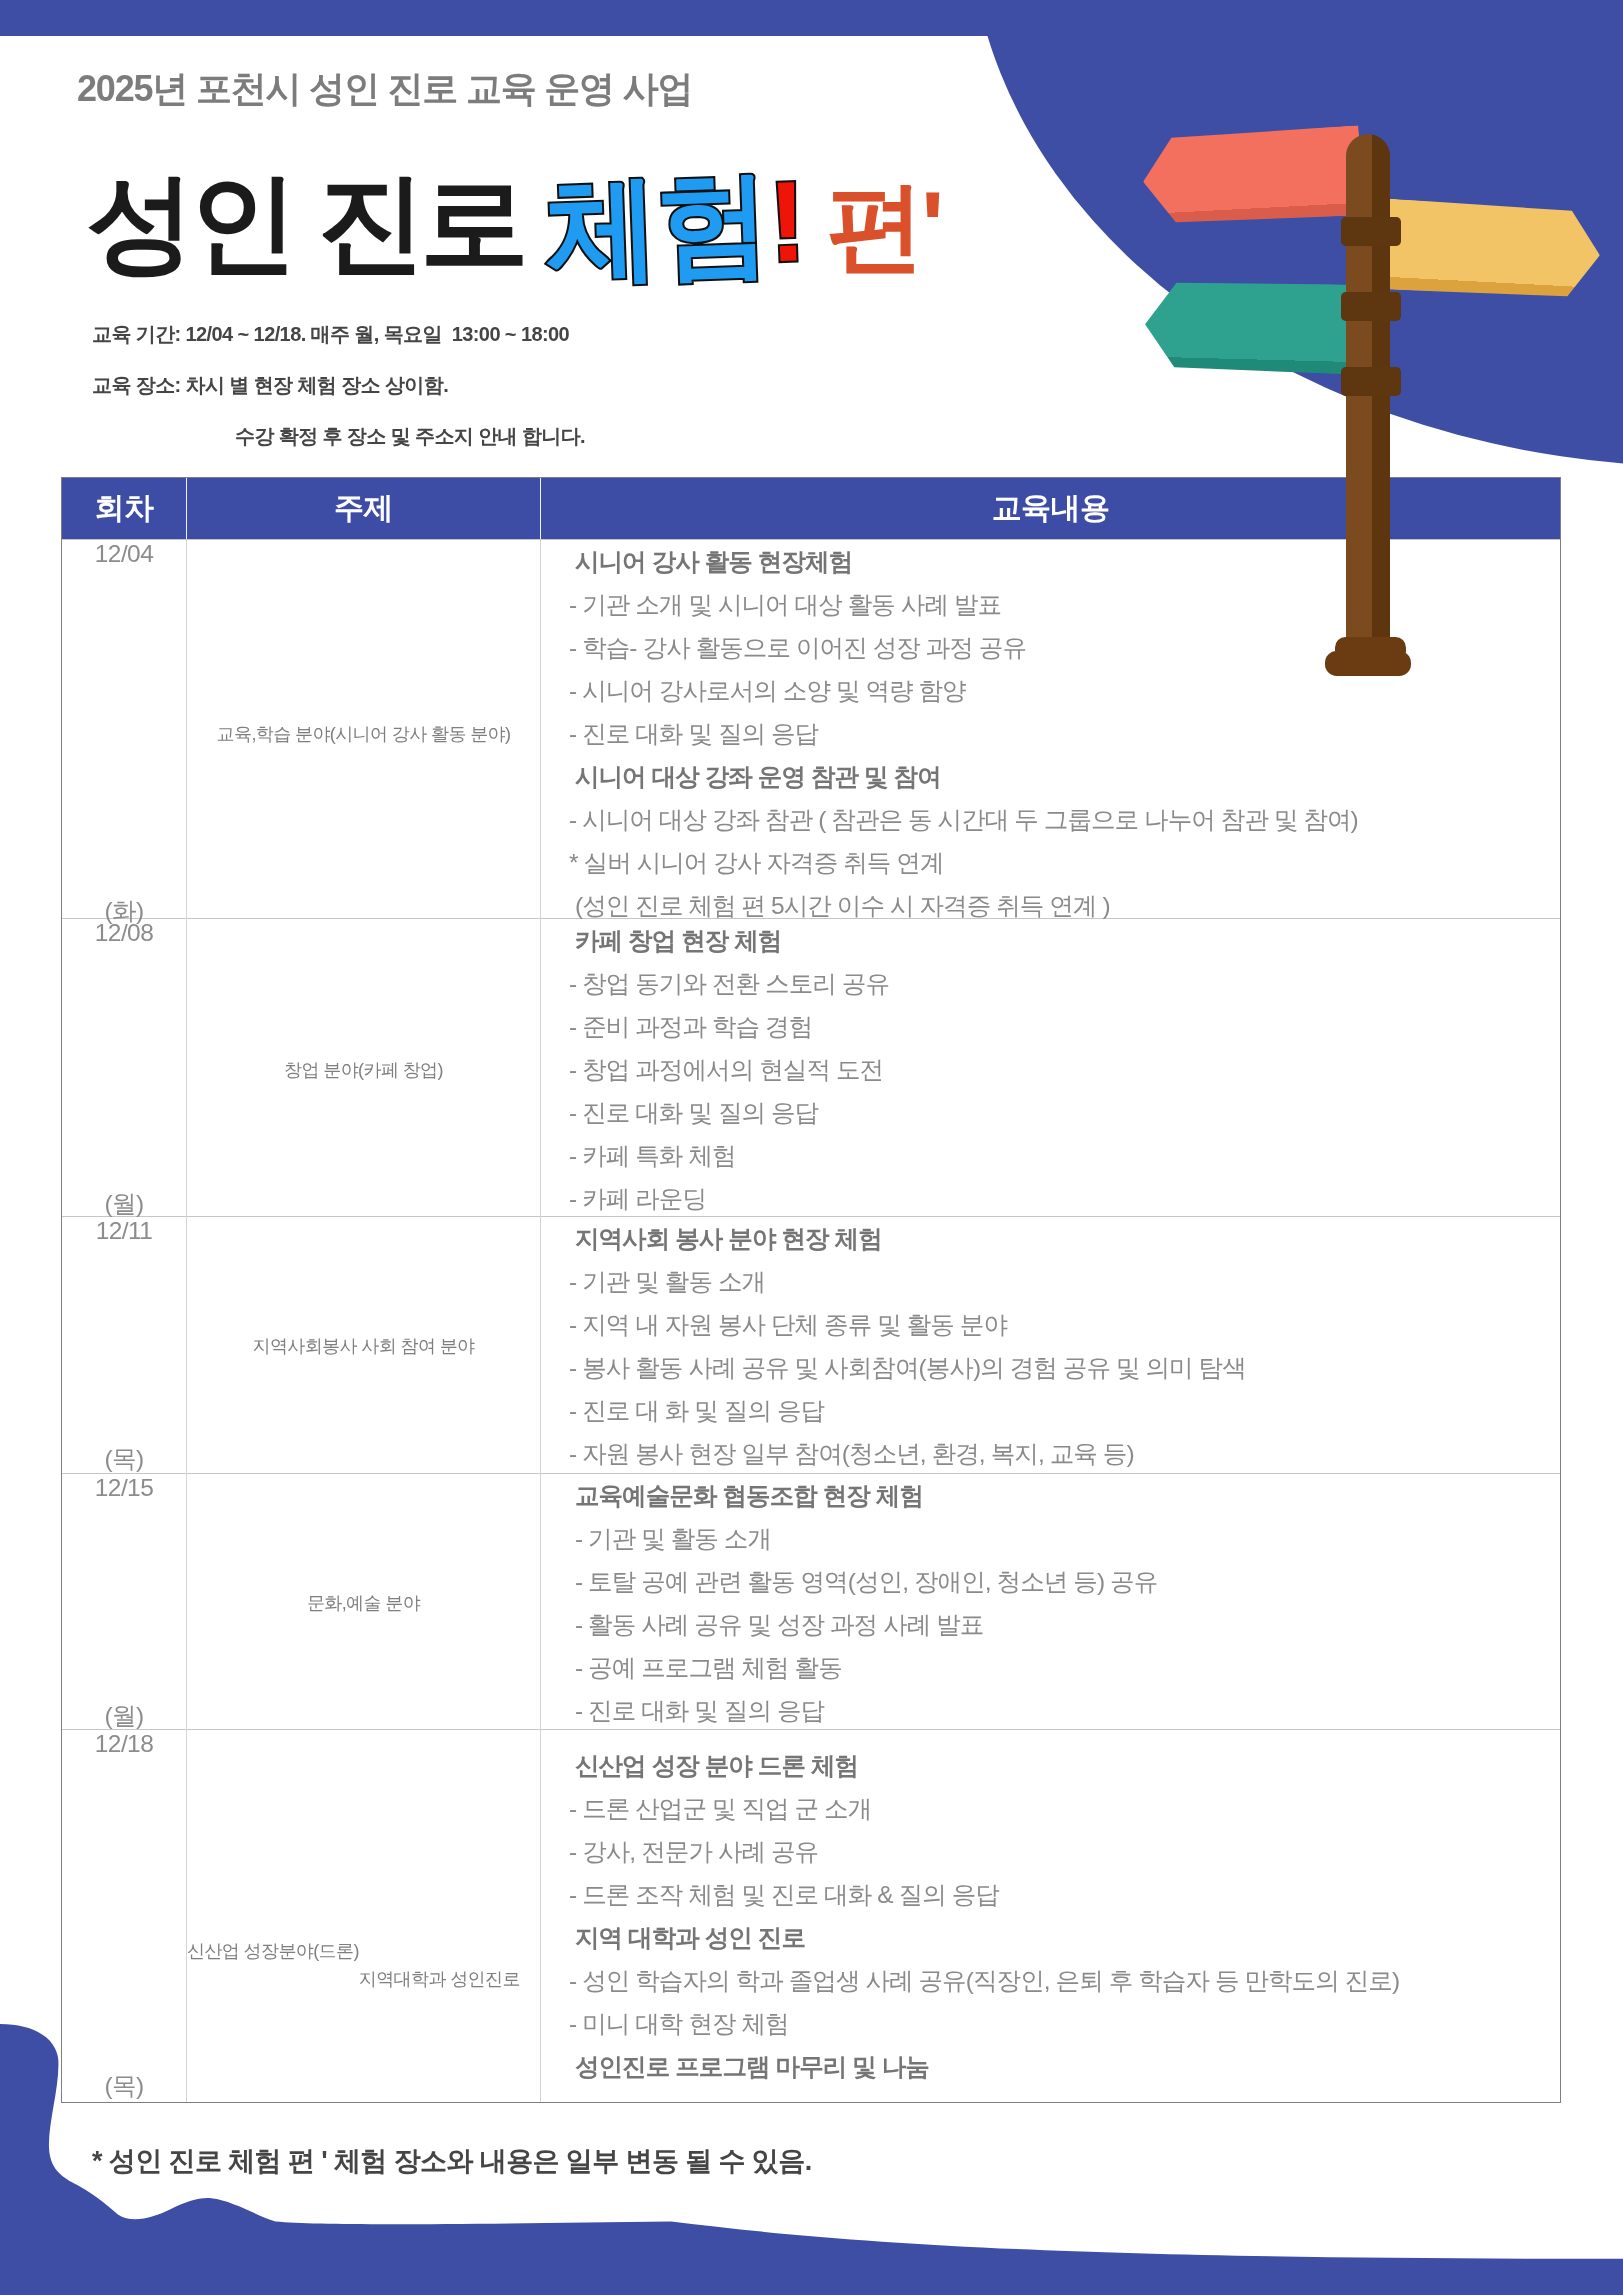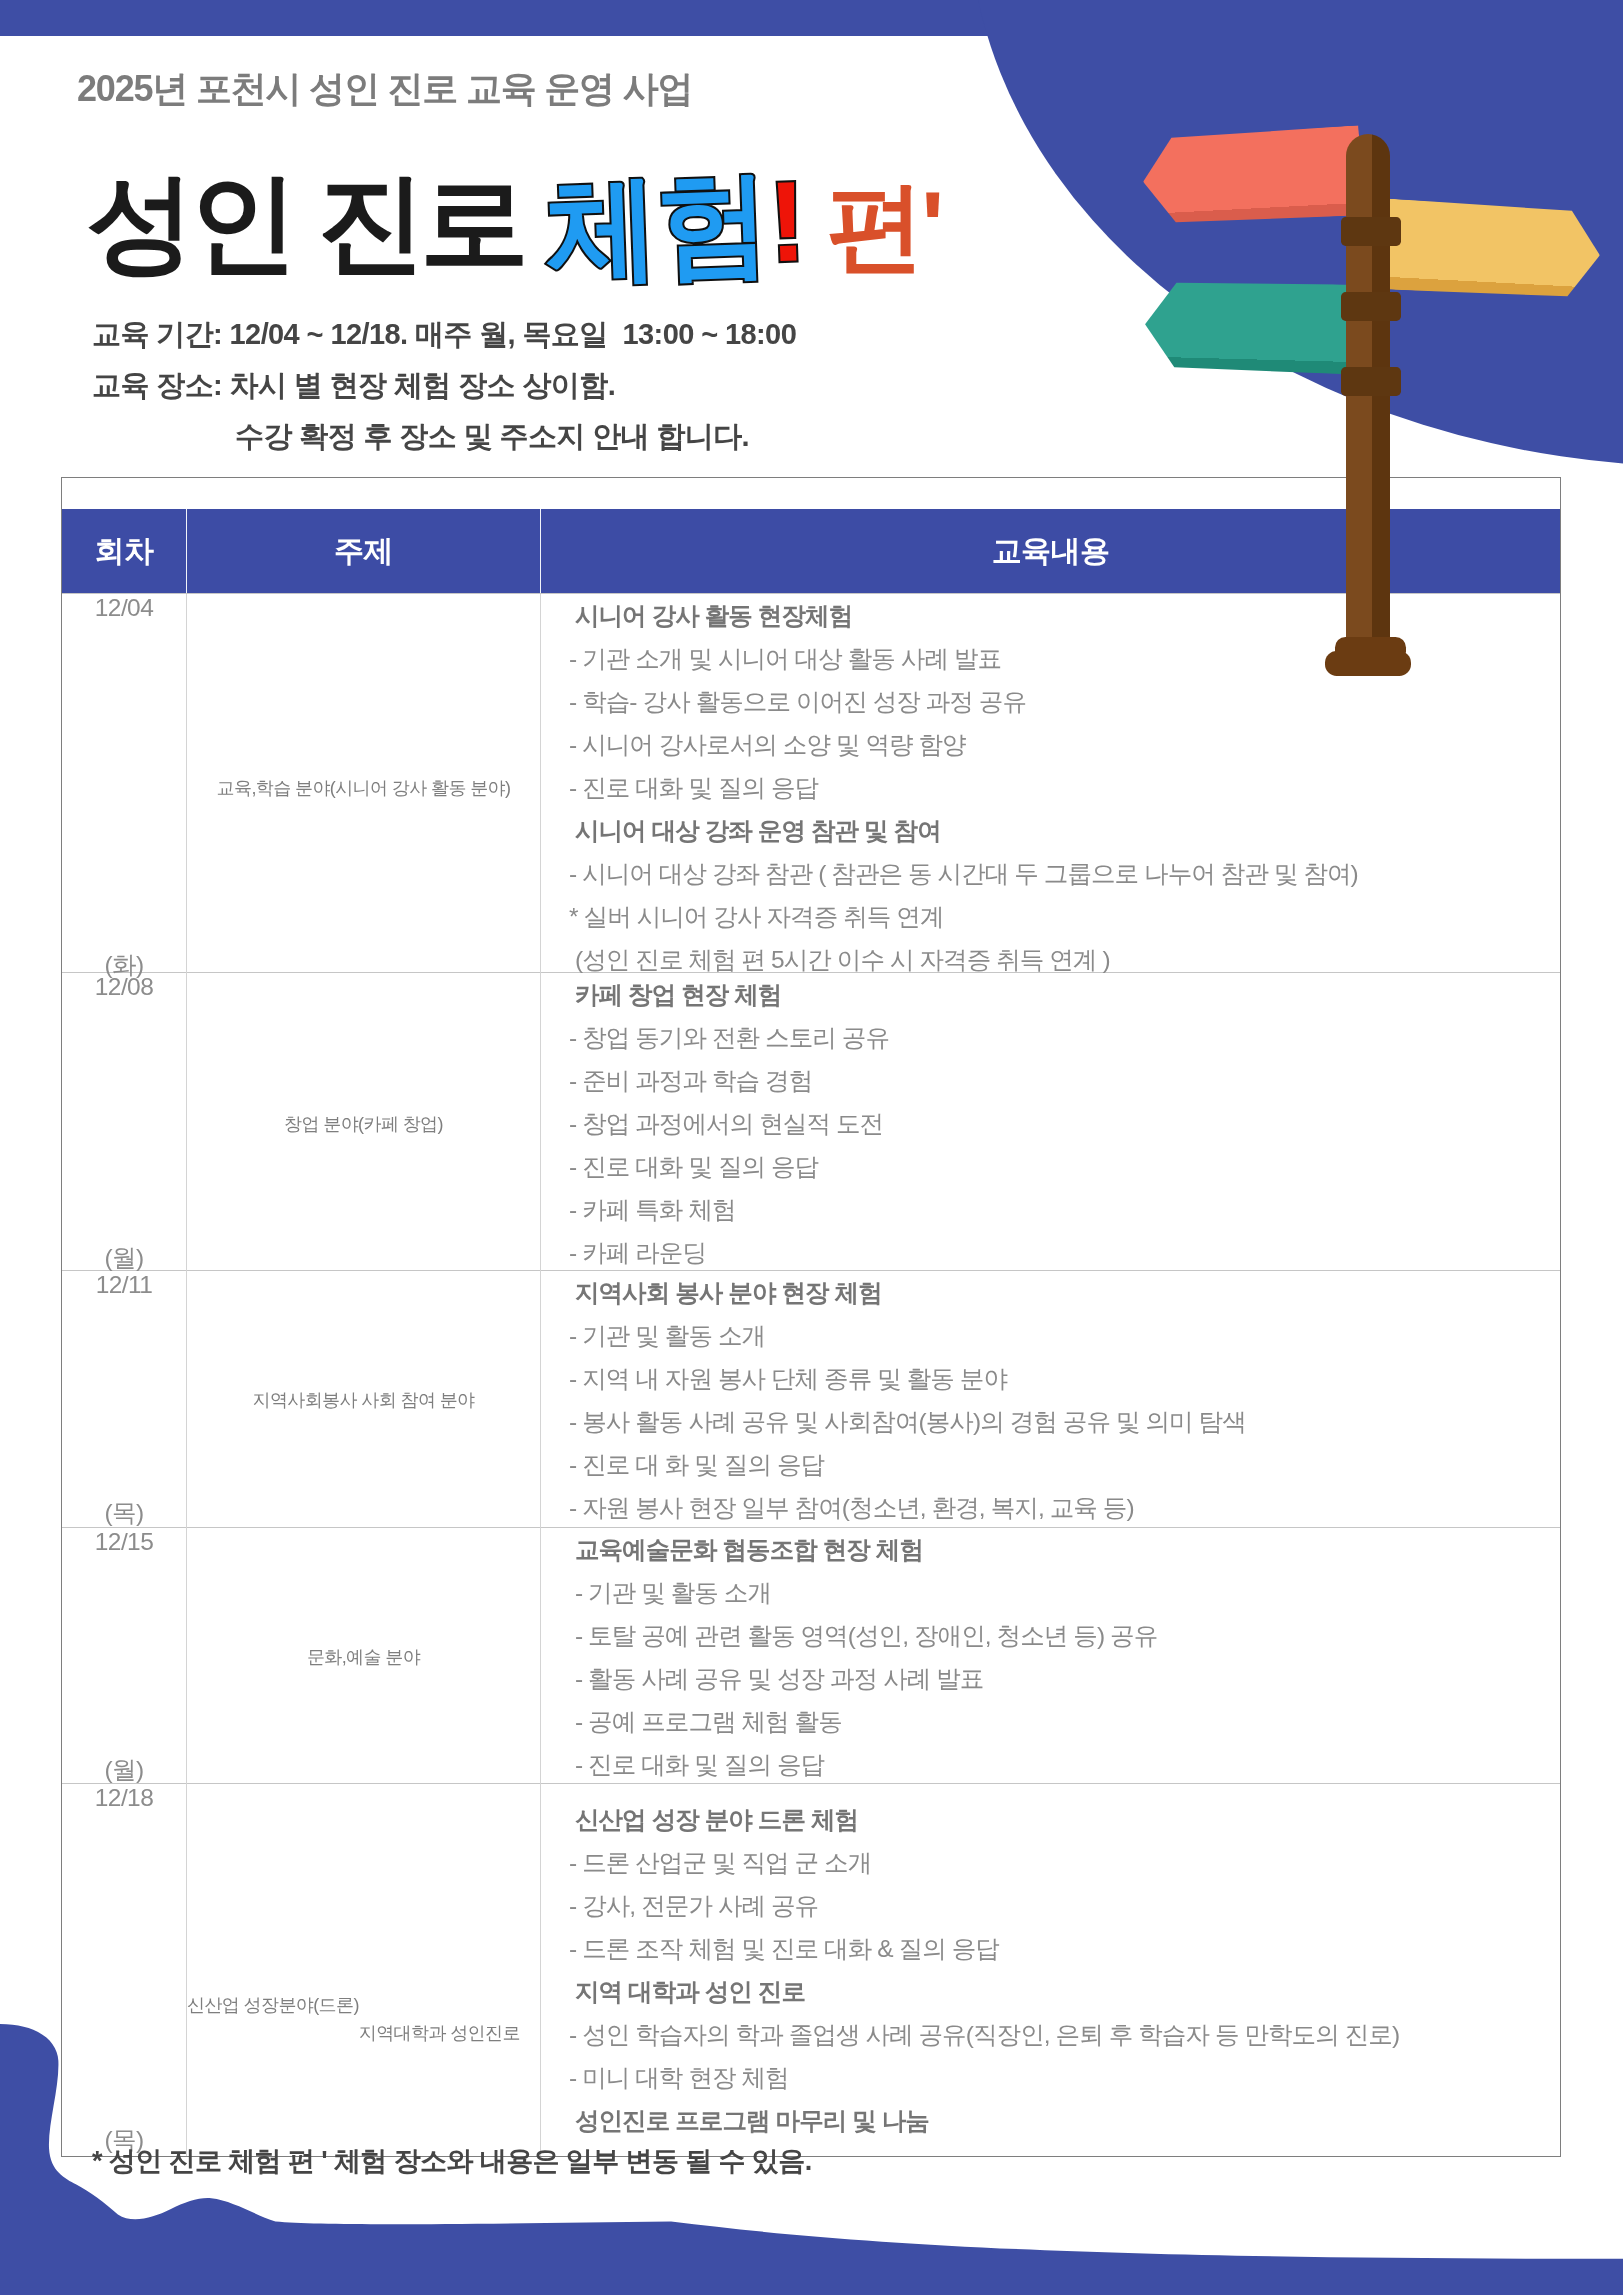--- a/index.html
+++ b/index.html
@@ -25,28 +25,28 @@
 
   
   .subtitle{position:absolute;left:77px;top:65px;font-size:36px;font-weight:700;color:#7C7C7C;letter-spacing:-1.2px;z-index:3;}
   .title{position:absolute;left:86px;top:145px;display:flex;align-items:baseline;gap:22px;z-index:3;white-space:nowrap;}
   .t-black{font-size:109px;font-weight:900;color:#1B1B1B;letter-spacing:-5.8px;}
   .t-blue{font-size:114px;font-weight:900;color:#1F9BF2;-webkit-text-stroke:4.1px #101010;paint-order:stroke fill;letter-spacing:-2.3px;display:inline-block;transform:translateY(4.7px) rotate(-2deg);}
   .t-excl{color:#EE1408;-webkit-text-stroke:4.1px #101010;paint-order:stroke fill;}
   .t-orange{font-size:98px;font-weight:900;color:#D9502A;letter-spacing:-3.5px;}
 
   .info{position:absolute;left:92px;top:309px;z-index:3;}
-  .info-line{font-size:29px;font-weight:700;color:#454545;line-height:51px;letter-spacing:-0.6px;white-space:pre-wrap;}
+  .info-line{font-size:20px;font-weight:700;color:#454545;line-height:51px;letter-spacing:-0.6px;white-space:pre-wrap;}
   .info-line.indent{padding-left:143px;}
 
   .footnote{position:absolute;left:92px;top:2143px;font-size:27px;font-weight:700;color:#454545;letter-spacing:-0.6px;z-index:3;}
 
   
   .table{position:absolute;left:61px;top:477px;width:1500px;z-index:2;border:1.2px solid #7e7e7e;box-sizing:border-box;background:#fff;}
-  .thead{display:grid;grid-template-columns:125px 354px 1019px;height:84px;background:#3D4CA5;margin-top:31px;}
+  .thead{display:grid;grid-template-columns:125px 354px 1019px;height:61px;background:#3D4CA5;}
   .th{display:flex;align-items:center;justify-content:center;color:#FFFFFF;font-size:30px;font-weight:700;letter-spacing:-0.6px;}
   .th.sep{border-right:1.8px solid #F2F4FA;}
   .trow{display:grid;grid-template-columns:125px 354px 1019px;border-top:1.2px solid #C6C6C6;box-sizing:border-box;}
   .tbody .trow:nth-of-type(1){height:379px;}
   .tbody .trow:nth-of-type(2){height:298px;}
   .tbody .trow:nth-of-type(3){height:257px;}
   .tbody .trow:nth-of-type(4){height:256px;}
   .tbody .trow:nth-of-type(5){height:373px;}
   .cell{box-sizing:border-box;}
   .c-date{display:flex;flex-direction:column;align-items:center;justify-content:space-between;gap:34px;border-right:1.2px solid #D4D4D4;font-size:24.5px;color:#8C8C8C;letter-spacing:-0.6px;}

